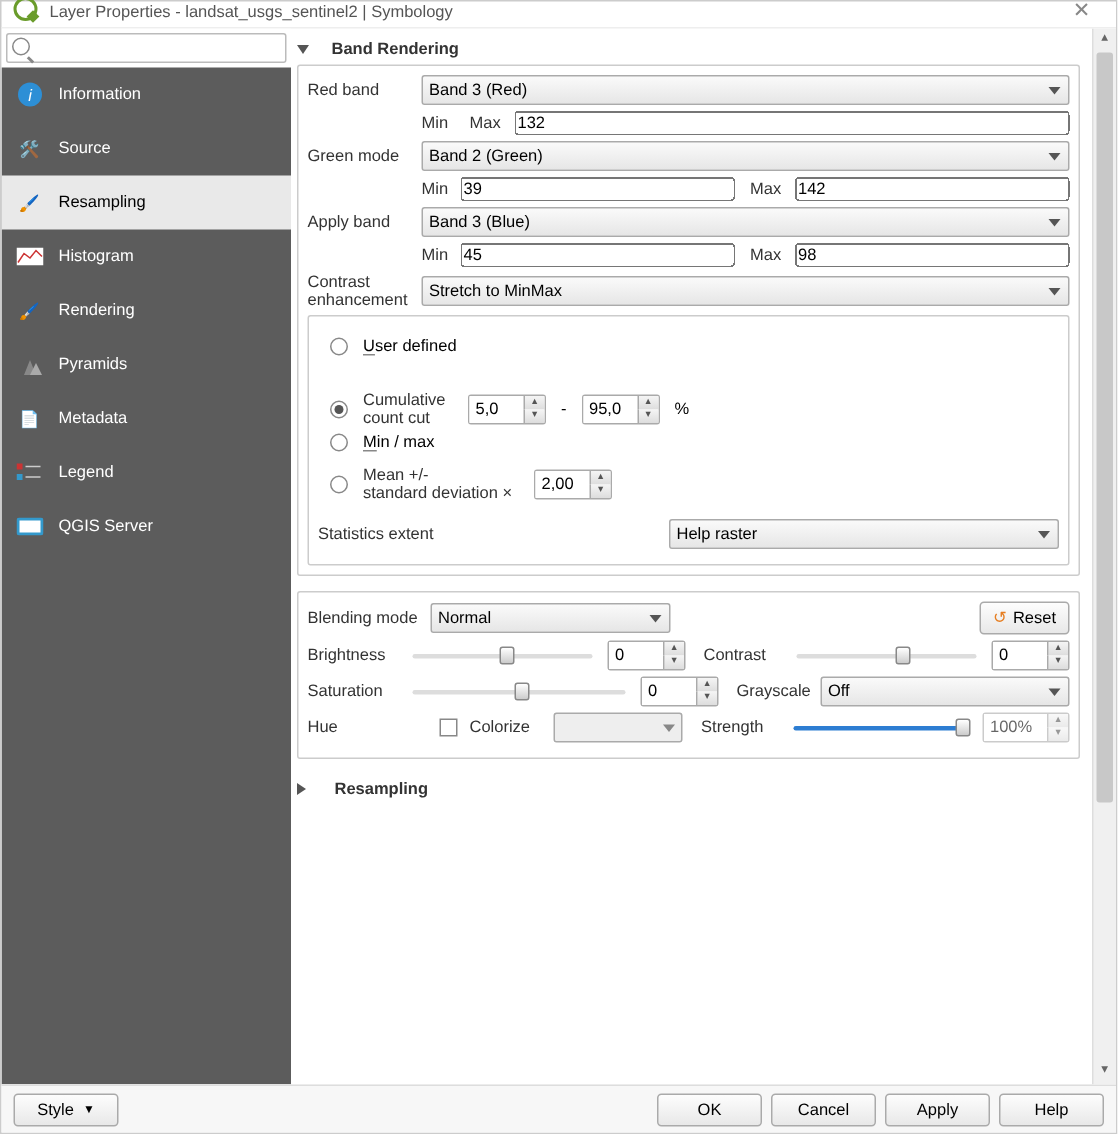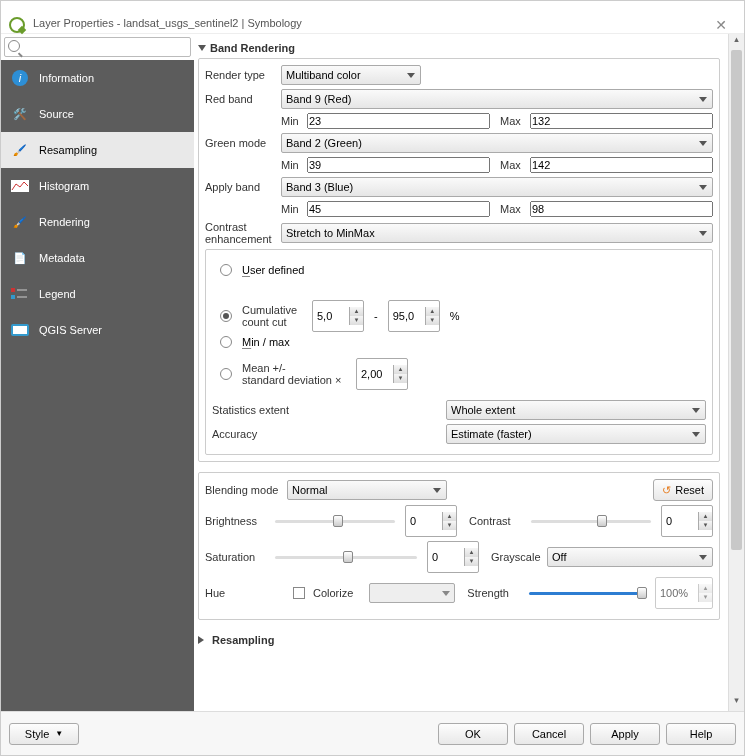--- a/index.html
+++ b/index.html
@@ -1,59 +1,59 @@
 <!DOCTYPE html>
 <html><head>
 <meta charset="utf-8">
 <style>
 * { box-sizing: border-box; margin: 0; padding: 0; font-family: "Segoe UI", Tahoma, sans-serif; font-size: 11px; }
 body { background: #fff; }
 .window { width: 745px; height: 756px; border: 1px solid #ccc; background: #fff; position: relative; display: flex; flex-direction: column; }
-.titlebar { height: 18px; display: flex; align-items: flex-start; padding: 16px 8px; border-bottom: 1px solid #eee; }
+.titlebar { height: 18px; display: flex; align-items: flex-end; padding: 4px 8px; border-bottom: 1px solid #eee; }
 .titlebar .qicon { width: 16px; height: 16px; border: 2px solid #6a9c2b; border-radius: 50%; position: relative; margin-right: 8px; }
 .titlebar .qicon::after { content: ""; position: absolute; right: -2px; bottom: -2px; width: 6px; height: 6px; background: #6a9c2b; transform: rotate(45deg); }
 .titlebar .ttl { flex: 1; color: #555; }
 .closebtn { width: 30px; text-align: center; color: #888; font-size: 14px; cursor: pointer; }
 .body { flex: 1; display: flex; overflow: hidden; }
 .leftcol { width: 193px; background: #fff; display: flex; flex-direction: column; }
 .search { margin: 3px; position: relative; }
 .search input { width: 100%; height: 20px; border: 1px solid #bbb; border-radius: 2px; padding: 0 4px 0 18px; }
 .search .glass { position: absolute; left: 4px; top: 3px; width: 12px; height: 12px; border: 1.5px solid #888; border-radius: 50%; }
 .search .glass::after { content:""; position:absolute; right:-4px; bottom:-4px; width:5px; height:1.5px; background:#888; transform:rotate(45deg); }
 .sidebar { flex: 1; background: #5c5c5c; }
 .navitem { display: flex; align-items: center; height: 36px; padding: 0 10px; color: #fff; gap: 10px; cursor: pointer; }
 .navitem.active { background: #e9e9e9; color: #000; }
 .nicon { width: 18px; height: 18px; display:flex; align-items:center; justify-content:center; }
 .rightcol { flex: 1; display: flex; position: relative; }
 .scrollarea { flex: 1; overflow-y: hidden; padding: 4px 8px 0 4px; }
 .scrollbar { width: 16px; background: #f0f0f0; border-left: 1px solid #ddd; position: relative; }
 .scrollbar .arrow { height: 16px; text-align:center; color:#666; font-size:9px; cursor:pointer; }
 .scrollbar .thumb { position:absolute; top:16px; left:2px; right:2px; height: 500px; background:#c8c8c8; border-radius:2px; }
-.section-head { display:flex; align-items:center; gap:4px; font-weight:bold; padding: 4px 0; color:#333; }
+.section-head { display:flex; align-items:center; gap:15px; font-weight:bold; padding: 4px 0; color:#333; }
 .tri { width:0; height:0; border-left:4px solid transparent; border-right:4px solid transparent; border-top:6px solid #555; }
 .tri.closed { border-top:4px solid transparent; border-bottom:4px solid transparent; border-left:6px solid #555; }
 .panel { border: 1px solid #ccc; padding: 6px; margin-bottom: 10px; border-radius:2px; }
 .row { display:flex; align-items:center; margin-bottom:4px; gap:4px; }
 .lbl { color:#333; }
 select, .combo { height: 20px; border: 1px solid #aaa; background: linear-gradient(#fafafa,#e6e6e6); border-radius:2px; padding: 0 18px 0 4px; position:relative; display:flex; align-items:center; cursor:pointer; }
 .combo .caret { position:absolute; right:5px; top:7px; width:0; height:0; border-left:4px solid transparent; border-right:4px solid transparent; border-top:5px solid #555; }
-.spin { display:flex; align-items:center; border:1px solid #aaa; border-radius:2px; height:32px; background:#fff; }
+.spin { display:flex; align-items:center; border:1px solid #aaa; border-radius:2px; height:20px; background:#fff; }
 .spin input { border:none; width:36px; height:18px; padding:0 4px; text-align:left; }
 .spin .btns { display:flex; flex-direction:column; width:14px; }
 .spin .btns div { height:9px; background:linear-gradient(#f5f5f5,#ddd); border-left:1px solid #aaa; font-size:7px; text-align:center; line-height:8px; color:#555; cursor:pointer; }
 .subpanel { border:1px solid #ccc; border-radius:2px; padding:6px; margin-top:4px; }
 .radio { width:12px; height:12px; border:1px solid #888; border-radius:50%; display:inline-flex; align-items:center; justify-content:center; margin-right:6px; cursor:pointer; }
 .radio.checked::after { content:""; width:6px; height:6px; background:#555; border-radius:50%; }
 .chk { width:12px; height:12px; border:1px solid #888; display:inline-block; margin-right:4px; cursor:pointer; }
 .slider { flex:1; height:16px; position:relative; margin:0 6px; }
 .slider .track { position:absolute; top:7px; left:0; right:0; height:3px; background:#ddd; border-radius:2px; }
 .slider .track.blue { background: linear-gradient(to right, #2d7dd2 0%, #2d7dd2 95%, #ddd 95%); }
 .slider .handle { position:absolute; top:2px; width:10px; height:12px; background:linear-gradient(#fff,#ccc); border:1px solid #888; border-radius:2px; }
 .resetbtn { height:22px; border:1px solid #aaa; border-radius:3px; background:linear-gradient(#fdfdfd,#e8e8e8); padding:0 8px; display:flex; align-items:center; gap:4px; cursor:pointer; }
-.footer { height:44px; border-top:1px solid #ddd; display:flex; align-items:center; padding:10px 8px; gap:6px; background:#f7f7f7; }
+.footer { height:32px; border-top:1px solid #ddd; display:flex; align-items:center; padding:10px 8px; gap:6px; background:#f7f7f7; }
 .btn { height:22px; min-width:70px; border:1px solid #aaa; border-radius:3px; background:linear-gradient(#fdfdfd,#e8e8e8); padding:0 10px; cursor:pointer; }
 .stylebtn { min-width:70px; display:flex; align-items:center; justify-content:center; gap:6px; }
 .swatch { width: 86px; height:20px; border:1px solid #aaa; background:#eee; border-radius:2px; position:relative; }
 .swatch .caret{ position:absolute; right:4px; top:7px; width:0;height:0;border-left:4px solid transparent;border-right:4px solid transparent;border-top:5px solid #888;}
 .underline { text-decoration: underline; text-decoration-color: #888; text-underline-offset: 2px; }
 </style>
 </head>
 <body>
 
 <div class="window">
@@ -94,20 +94,29 @@
                 <polyline points="1,10 5,4 9,7 13,2 17,6" stroke="#c33" fill="none"></polyline>
               </svg>
             </div>
             <span>Histogram</span>
           </div>
         <div class="navitem">
             <div class="nicon">🖌️</div>
             <span>Rendering</span>
           </div>
         <div class="navitem">
+            <div class="nicon">
+              <svg width="18" height="14">
+                <polygon points="5,14 9,4 13,14" fill="#888"></polygon>
+                <polygon points="9,14 13,6 17,14" fill="#aaa"></polygon>
+              </svg>
+            </div>
+            <span>Pyramids</span>
+          </div>
+        <div class="navitem">
             <div class="nicon">📄</div>
             <span>Metadata</span>
           </div>
         <div class="navitem">
             <div class="nicon">
               <svg width="18" height="14">
                 <rect x="0" y="1" width="4" height="4" fill="#c33"></rect>
                 <rect x="0" y="8" width="4" height="4" fill="#39c"></rect>
                 <line x1="6" y1="3" x2="16" y2="3" stroke="#ccc"></line>
                 <line x1="6" y1="10" x2="16" y2="10" stroke="#ccc"></line>
@@ -129,37 +138,29 @@
 
     <div class="rightcol">
       <div class="scrollarea">
 
         <div class="section-head">
             <div class="tri"></div>
             <span>Band Rendering</span>
           </div>
         <div class="panel">
           <div class="row">
-            <div class="lbl" style="width:72px">Render type</div>
-            <div class="combo" style="width:140px">
-                <span>Multiband color</span>
-                <div class="caret"></div>
-              </div>
-          </div>
-          <div class="row">
             <div class="lbl" style="width:72px">Red band</div>
             <div class="combo" style="flex:1">
-                <span>Band 9 (Red)</span>
+                <span>Band 3 (Red)</span>
                 <div class="caret"></div>
               </div>
           </div>
           <div class="row">
             <div style="width:72px"></div>
               <div class="lbl" style="width:22px">Min</div>
-            <input class="field" style="flex: 1 1 0%;" value="23">
             <div class="lbl" style="width:26px;margin-left:6px">Max</div>
             <input class="field" style="flex: 1 1 0%;" value="132">
           </div>
           <div class="row">
             <div class="lbl" style="width:72px">Green mode</div>
             <div class="combo" style="flex:1">
                 <span>Band 2 (Green)</span>
                 <div class="caret"></div>
               </div>
           </div>
@@ -231,28 +232,21 @@
                   <input value="2,00" style="">
                   <div class="btns">
                     <div>▴</div>
                     <div>▾</div>
                   </div>
                 </div>
             </div>
             <div class="row" style="margin-top:6px">
                 <div class="lbl" style="width:230px">Statistics extent</div>
               <div class="combo" style="flex:1">
-                  <span>Whole extent</span>
-                  <div class="caret"></div>
-                </div>
-            </div>
-            <div class="row">
-                <div class="lbl" style="width:230px">Accuracy</div>
-              <div class="combo" style="flex:1">
-                  <span>Estimate (faster)</span>
+                  <span>Help raster</span>
                   <div class="caret"></div>
                 </div>
             </div>
           </div>
         </div>
 
         <div class="panel">
           <div class="row">
             <div class="lbl" style="width:78px">Blending mode</div>
             <div class="combo" style="width:160px">

